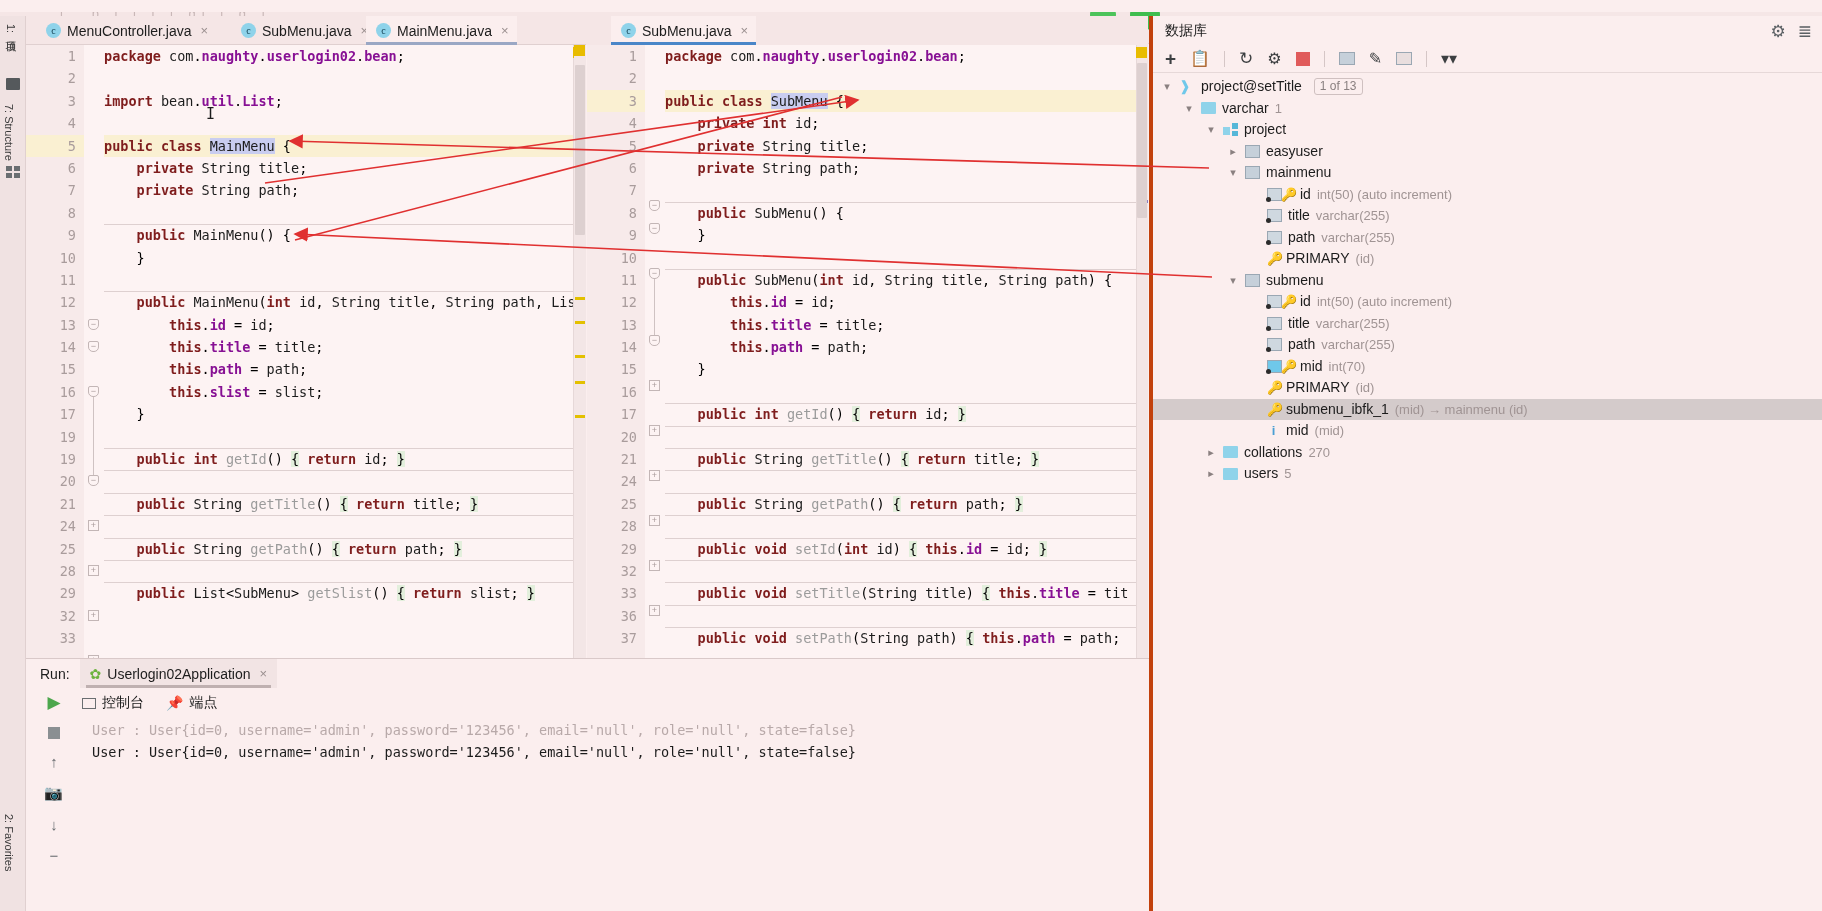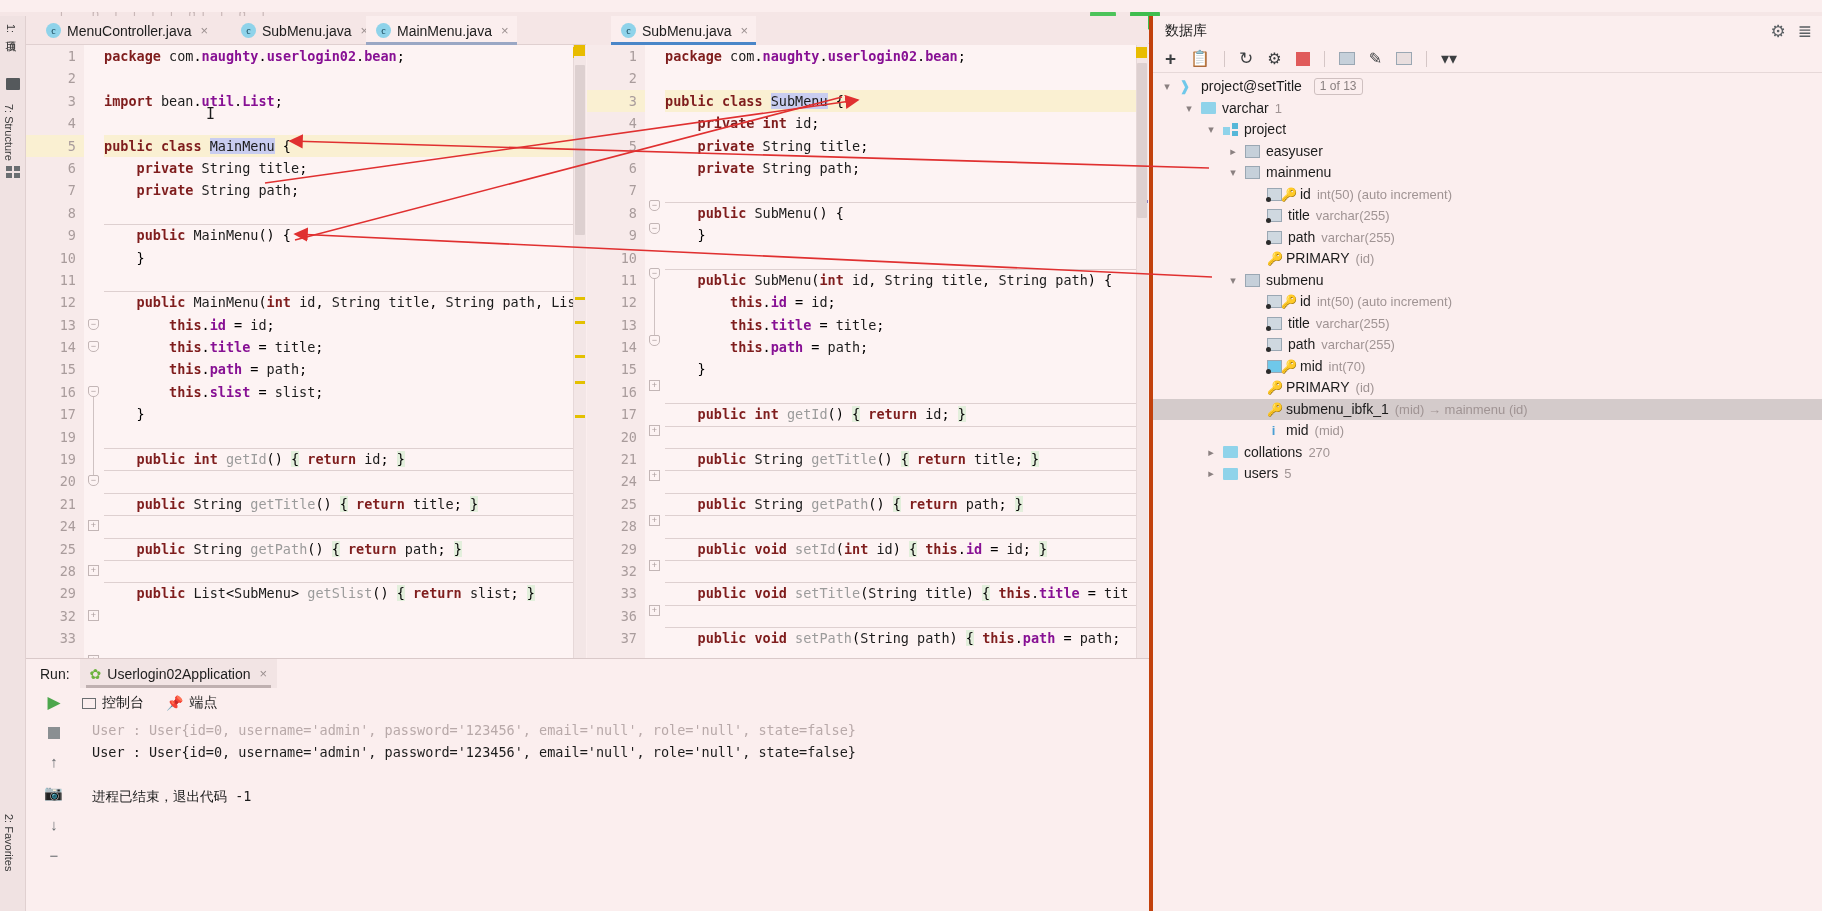--- a/index.html
+++ b/index.html
@@ -639,21 +639,20 @@
       <span class="ri">↑</span>
       <span class="ri">📷</span>
       <span class="ri">↓</span>
       <span class="ri">−</span>
     </div>
 
     <div class="console" id="console">
         <div class="cline faded">User : User{id=0, username='admin', password='123456', email='null', role='null', state=false}</div>
         <div class="cline">User : User{id=0, username='admin', password='123456', email='null', role='null', state=false}</div>
         <div class="cline">&nbsp;</div>
-        <div class="cline">进程已结束，退出代码 -1</div>
       </div>
   </div>
 
   <svg class="arrows" viewBox="0 0 1822 911" xmlns="http://www.w3.org/2000/svg">
     <defs>
       <marker id="ah" markerWidth="9" markerHeight="9" refX="8" refY="4.5" orient="auto">
         <path d="M0,0 L9,4.5 L0,9 z" fill="#e03030"></path>
       </marker>
     </defs>
 

